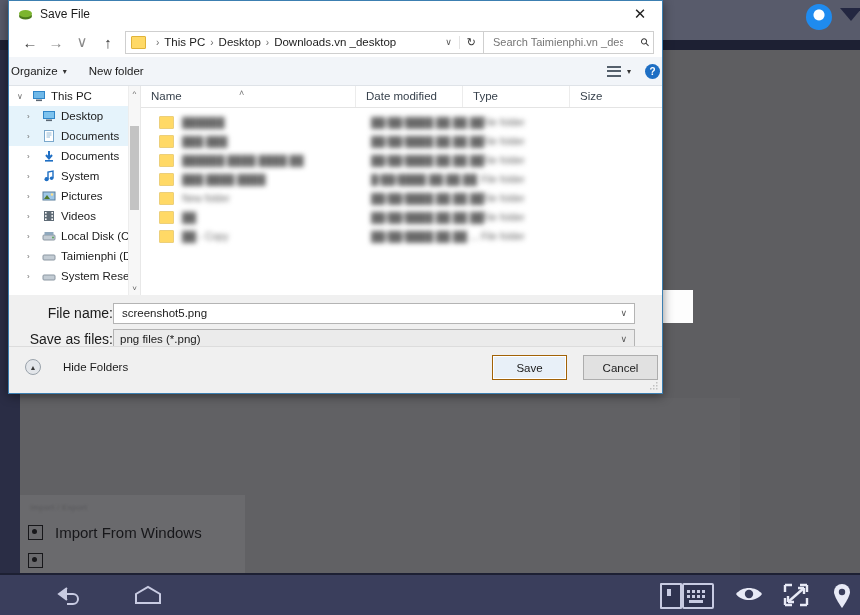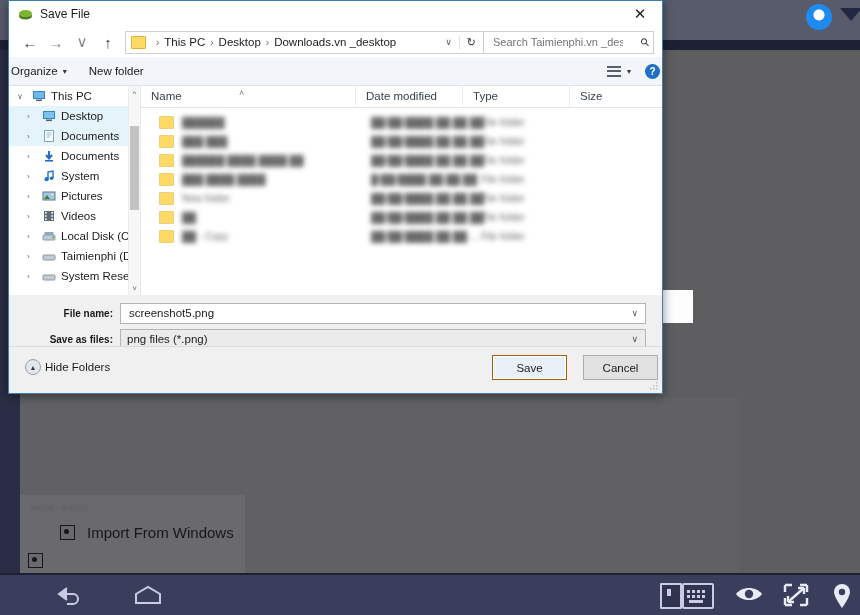--- a/index.html
+++ b/index.html
@@ -116,32 +116,32 @@
   .f-ico{width:13px;height:11px;background:#ffd966;border:1px solid #eccf7a;border-radius:1px;
         margin-left:18px;flex:none;}
   .blurtext{filter:blur(2.6px);color:#6a6a6a;font-size:10px;white-space:nowrap;}
   .f-name{margin-left:8px;}
   .f-date{position:absolute;left:230px;}
   .f-type{position:absolute;left:340px;}
 
   
   #field-area{background:#f0f0f0;padding:8px 0 0 0;}
   .field-row{display:flex;align-items:center;height:20px;margin-bottom:6px;}
-  .field-label{width:104px;text-align:right;font-size:10px;color:#1b1b1b;padding-right:7px;font-weight:bold;}
-  .field-input{flex:1;margin-right:16px;height:19px;border:1px solid #b4b4b4;background:#fff;
+  .field-label{width:104px;text-align:right;font-size:14px;color:#1b1b1b;}
+  .field-input{flex:1;margin-right:27px;height:19px;border:1px solid #b4b4b4;background:#fff;
         display:flex;align-items:center;padding:0 0 0 6px;font-size:11.5px;color:#1b1b1b;}
   .field-input.readonly{background:#ebebeb;}
   .field-input input{border:0;outline:0;background:transparent;font-size:11.5px;color:#1b1b1b;
         font-family:"Liberation Sans",sans-serif;width:100%;}
   .fi-caret{margin-left:auto;padding:0 7px;font-size:9px;color:#555;}
 
   
   #dialog-footer{position:absolute;left:0;bottom:0;width:653px;height:46px;background:#f0f0f0;
         border-top:1px solid #dcdcdc;}
-  #hide-folders{position:absolute;left:16px;top:12px;display:flex;align-items:center;gap:4px;
+  #hide-folders{position:absolute;left:16px;top:12px;display:flex;align-items:center;gap:22px;
         font-size:11.5px;color:#1b1b1b;text-align:right;}
   #hf-circle{width:14px;height:14px;border-radius:50%;background:#e3e6ea;border:1px solid #9aa3ab;
         display:flex;align-items:center;justify-content:center;font-size:7px;color:#3a3a3a;}
   .dlg-btn{position:absolute;top:8px;height:23px;width:73px;display:flex;align-items:center;
         justify-content:center;font-size:11.5px;color:#1b1b1b;background:#e1e1e1;border:1px solid #adadad;}
   #save-btn{left:483px;background:#e8f0f8;border:1px solid #a16207;box-shadow:inset 0 0 0 1px #fff;}
   #cancel-btn{left:574px;}
   #resize-grip{position:absolute;right:3px;bottom:2px;width:9px;height:9px;opacity:.55;}
 </style>
 </head>
@@ -152,21 +152,21 @@
 <div id="emulator-topbar-shadow"></div>
 <div id="emulator-app-area"></div>
 <div id="emulator-side-strip"></div>
 <div id="record-dot"></div>
 <div id="tri-icon"></div>
 
 <div id="bg-white-card"></div>
 <div id="bg-panel"></div>
 <div id="bg-menu"></div>
 <div class="bg-menu-title">Import / Export</div>
-<div class="bg-menu-item" style="top:524px;margin-left:32px;">
+<div class="bg-menu-item" style="top:524px;">
   <span class="mi-ico"></span>
   <span>Import From Windows</span>
 </div>
 <div class="bg-menu-item" style="top:553px;">
   <span class="mi-ico"></span>
 </div>
 
 <div id="nav-bar">
   <svg class="nav-ico" id="nav-back" viewBox="0 0 30 24">
     <path d="M12 5 L4 11 L12 17" fill="none" stroke="#c8cbe2" stroke-width="2"></path>

